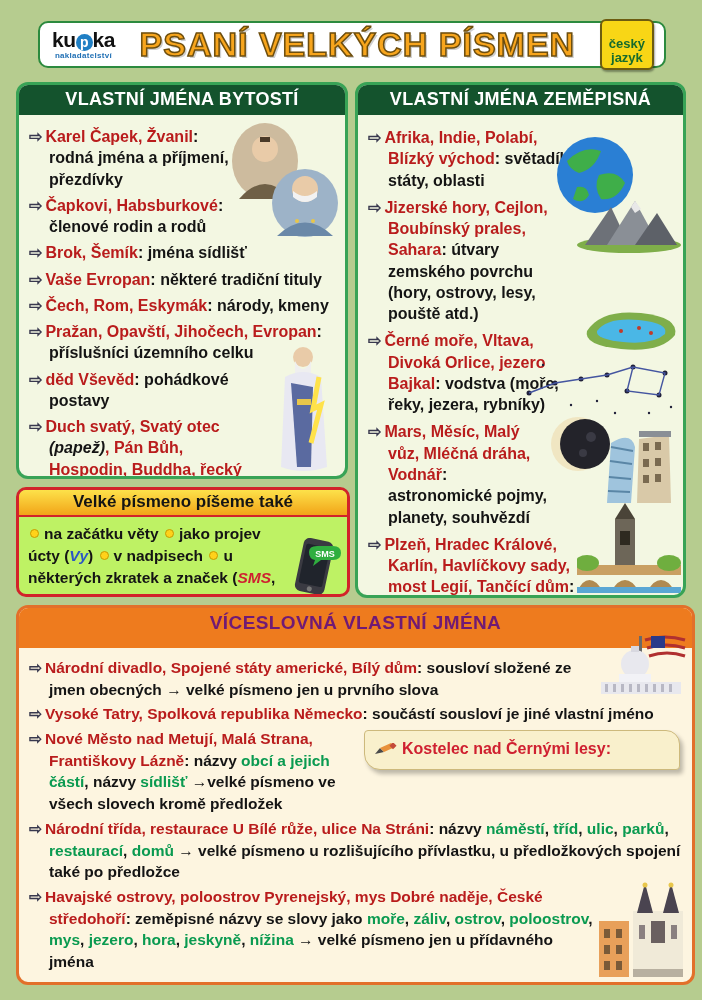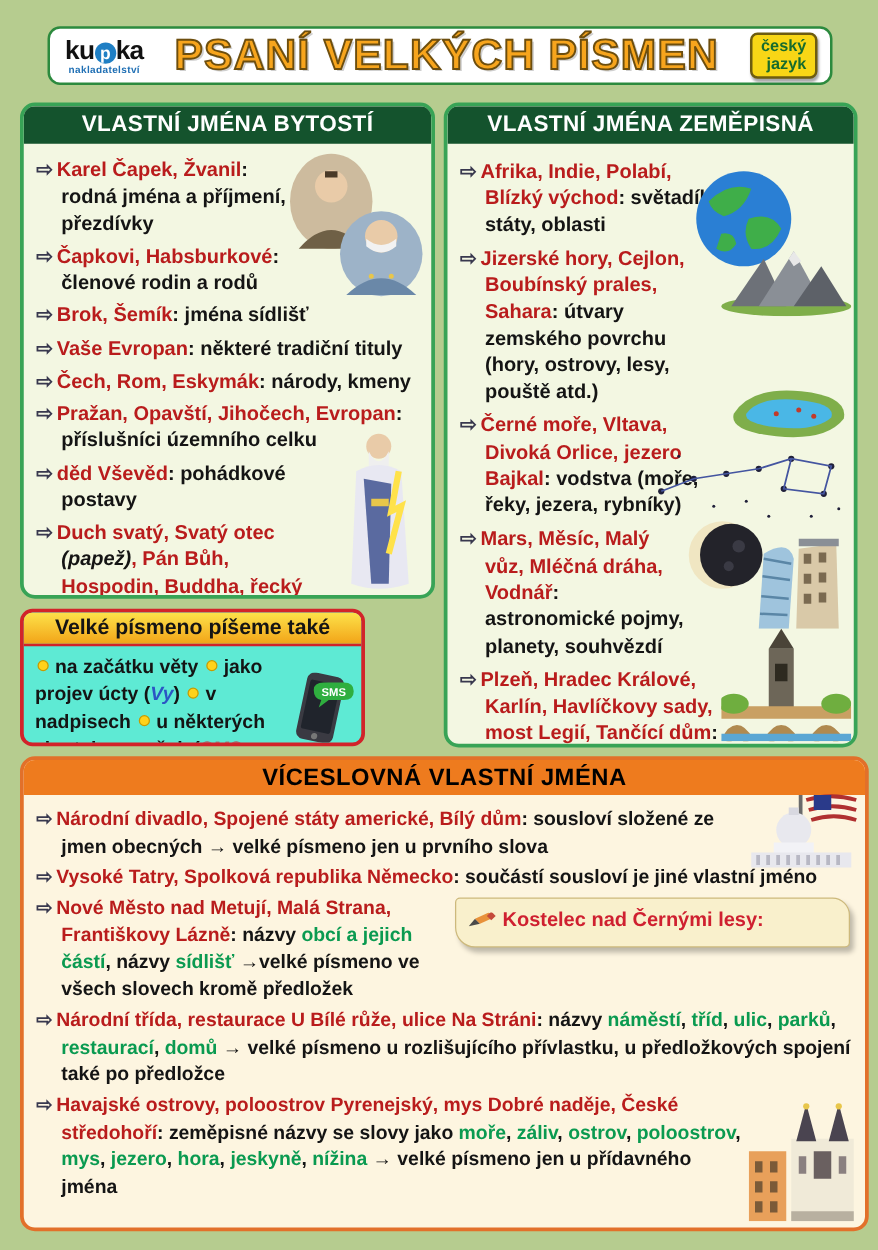--- a/index.html
+++ b/index.html
@@ -11,21 +11,21 @@
           border:2px solid #2c8a3e;border-radius:10px;display:flex;align-items:center;}
   .logo{margin-left:12px;line-height:1;text-align:center;}
   .logo-brand{font-size:21px;color:#111;letter-spacing:-0.5px;}
   .logo-p{display:inline-block;background:#1f7fc4;color:#fff;border-radius:50%;
           width:17px;height:17px;line-height:17px;text-align:center;font-size:14px;}
   .logo-sub{font-size:8px;color:#1f6fb4;letter-spacing:.3px;margin-top:1px;}
   .title{flex:1;text-align:center;font-size:34px;color:#f7a51d;letter-spacing:1px;
          -webkit-text-stroke:1.5px #6d4e0e;
          text-shadow:2px 2px 0 #cfcfcf,0 0 1px #6d4e0e;}
   .badge{margin-right:10px;background:#f8d616;border:2px solid #6d5c10;border-radius:6px;
-         padding:2px 7px 3px;text-align:right;color:#166b2d;font-size:13px;line-height:1.1;
+         padding:16px 7px 3px;text-align:center;color:#166b2d;font-size:13px;line-height:1.1;
          box-shadow:1px 2px 2px rgba(0,0,0,.35);}
   
   .panel{position:absolute;background:#f3f7e2;border:3px solid #38a356;border-radius:12px;overflow:hidden;}
   .panel-h{background:#14532d;color:#fff;text-align:center;font-size:18px;padding:4px 0 5px;letter-spacing:.3px;}
   .panel-b{position:relative;padding:6px 8px 6px 10px;font-size:16px;line-height:1.33;color:#141414;}
   .beings{left:16px;top:82px;width:332px;height:397px;}
   .geo{left:355px;top:82px;width:331px;height:516px;}
   .item{padding-left:20px;text-indent:-20px;margin:3px 0;}
   .beings .item{margin:5px 0;}
   .geo .item{margin:6px 0;}
@@ -41,29 +41,29 @@
   
   .beings .item:nth-child(1),.beings .item:nth-child(2){padding-right:108px;}
   .beings .item:nth-child(7),.beings .item:nth-child(8){padding-right:72px;}
   .geo .item:nth-child(1){padding-right:88px;}
   .geo .item:nth-child(2){padding-right:96px;}
   .geo .item:nth-child(3){padding-right:90px;}
   .geo .item:nth-child(4){padding-right:128px;}
   .geo .item:nth-child(5){padding-right:92px;}
   .pimg{position:absolute;}
   
-  .also{position:absolute;left:16px;top:487px;width:276px;height:110px;border:3px solid #d2232a;
-        border-radius:10px;background:#5eead4;overflow:hidden;}
+  .also{position:absolute;left:16px;top:487px;width:334px;height:110px;border:3px solid #d2232a;
+        border-radius:10px;background:#bef264;overflow:hidden;}
   .also-h{background:linear-gradient(#fde24a,#f2a418);color:#141414;text-align:center;
           font-size:17px;padding:2px 0 3px;border-bottom:2px solid #d2232a;}
   .also-b{position:relative;padding:6px 56px 6px 9px;font-size:15.5px;line-height:1.42;color:#141414;}
   
   .multi{position:absolute;left:16px;top:605px;width:679px;height:380px;border:3px solid #e2702a;
          border-radius:12px;background:#fdf5e0;overflow:hidden;}
-  .multi-h{background:#ee7b1e;color:#000000;text-align:center;font-size:19px;padding:4px 0 2px;letter-spacing:.4px;}
+  .multi-h{background:#ee7b1e;color:#701a75;text-align:center;font-size:19px;padding:4px 0 14px;letter-spacing:.4px;}
   .multi-b{position:relative;padding:6px 10px 6px 10px;font-size:15.5px;line-height:1.4;}
   .multi .item{margin:3px 0;}
   .itop .item:nth-child(1){padding-right:100px;}
   .irest .item:nth-child(3){padding-right:86px;}
   .note{float:right;width:316px;margin:2px 2px 6px 10px;background:#f9f0cc;border:1px solid #cdb97c;
         border-radius:4px 14px 4px 16px;box-shadow:3px 4px 4px rgba(0,0,0,.25);
         padding:7px 10px 8px;font-size:15.5px;line-height:1.33;}
   .note-title{color:#cf2030;font-size:16px;margin-bottom:2px;}
   .note-body{color:#141414;}
   .pencil{vertical-align:-2px;margin-right:5px;}

